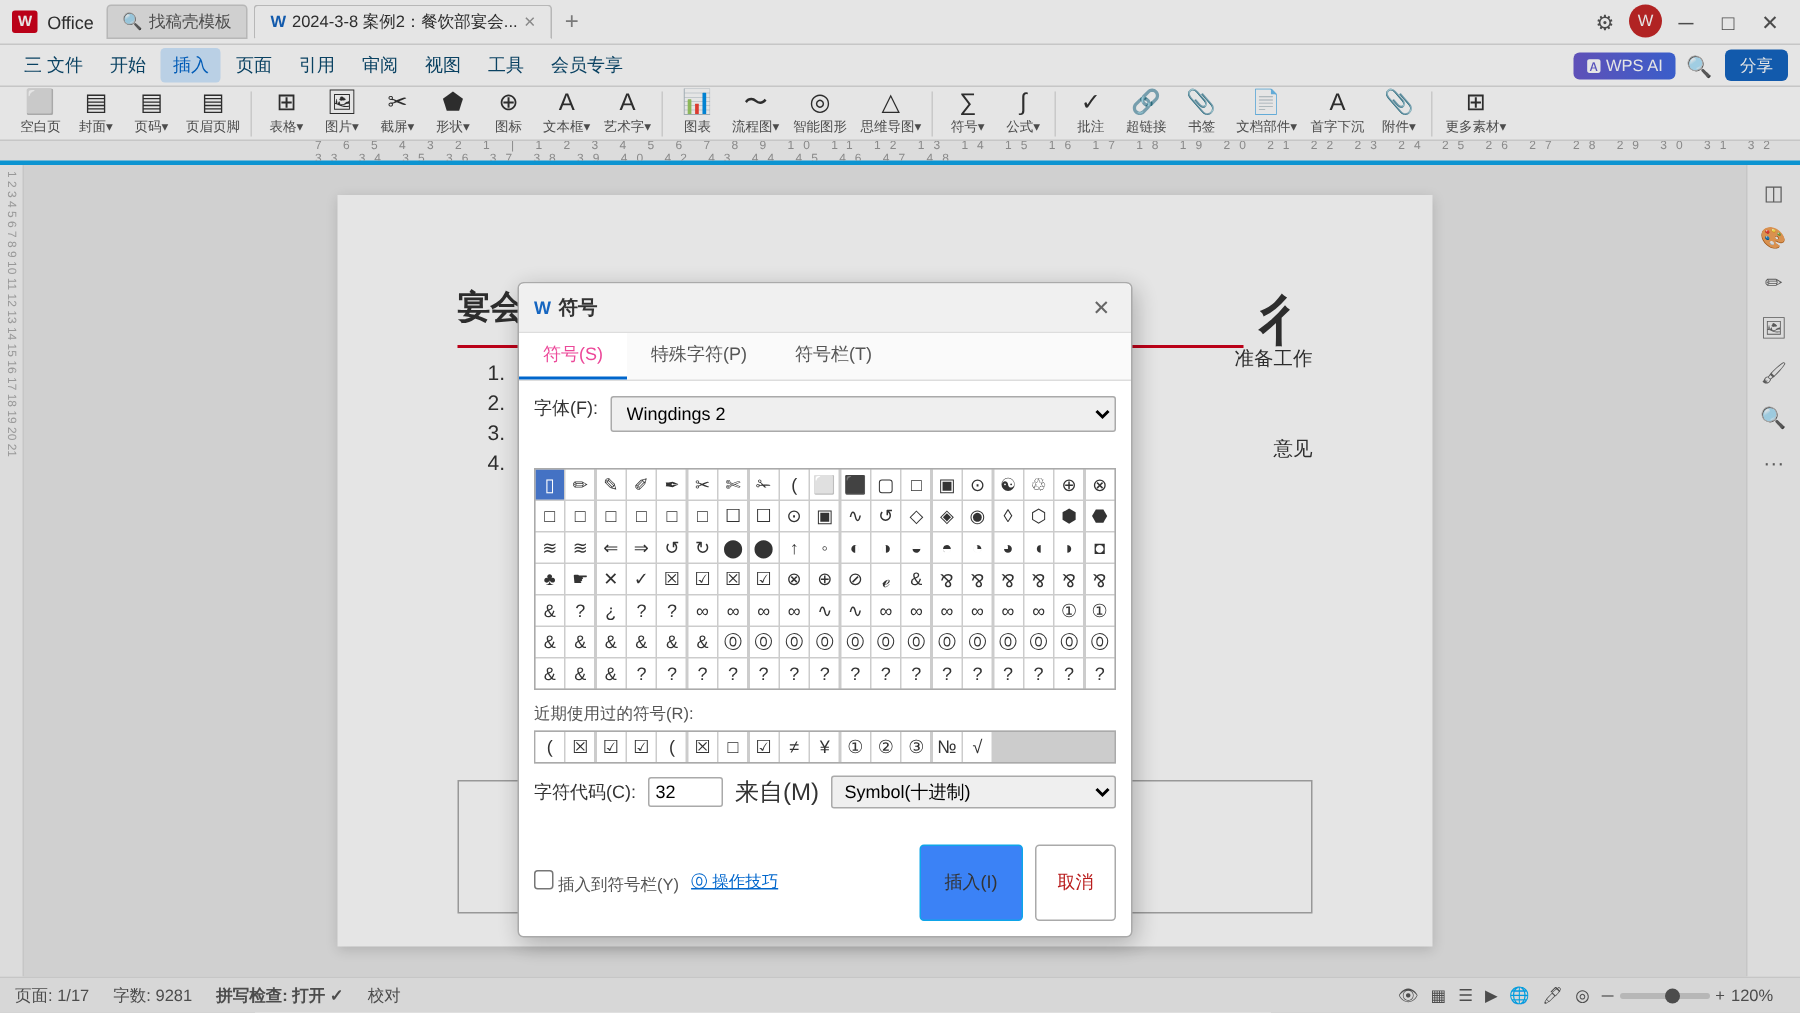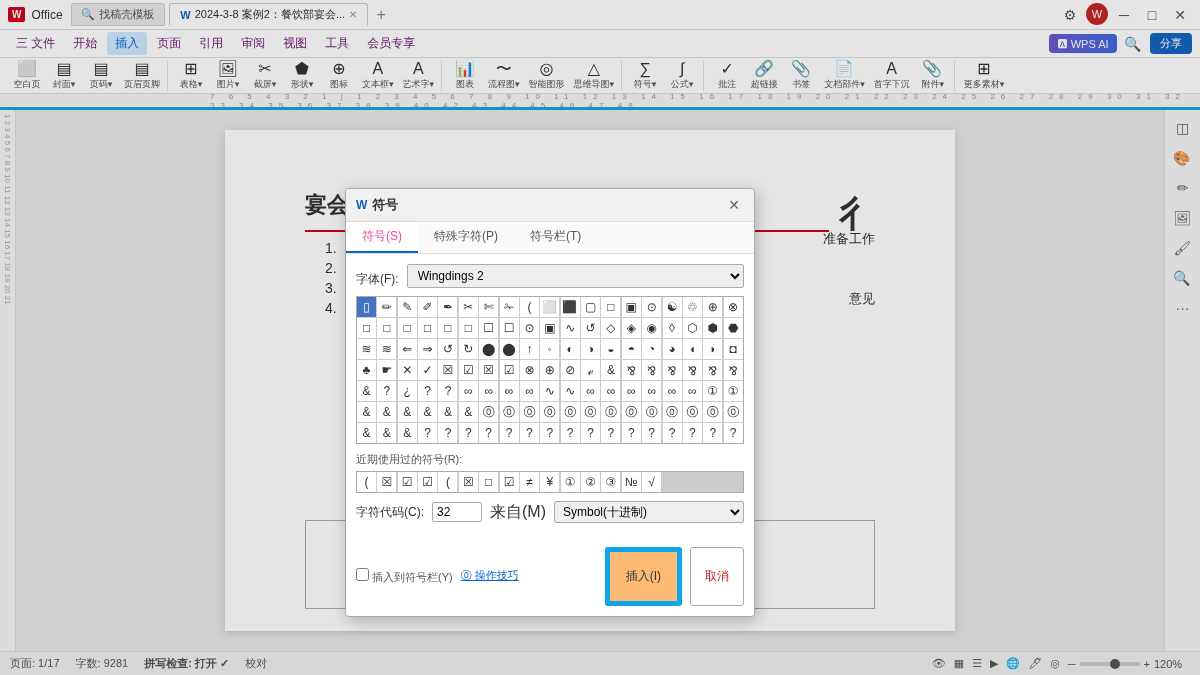--- a/index.html
+++ b/index.html
@@ -21,21 +21,21 @@
     .add-tab { background: none; border: none; font-size: 16px; color: #888; cursor: pointer; padding: 0 4px; }
     .title-controls { display: flex; gap: 4px; margin-left: auto; }
     .title-btn { width: 24px; height: 24px; display: flex; align-items: center; justify-content: center; border: none; background: none; cursor: pointer; font-size: 14px; color: #555; }
 
     
     .menu-bar {
       display: flex; align-items: center; height: 28px;
       background: #fff; border-bottom: 1px solid #ddd;
       padding: 0 8px; gap: 2px;
     }
-    .menu-item { padding: 3px 8px; cursor: pointer; font-size: 12px; color: #701a75; border-radius: 3px; }
+    .menu-item { padding: 3px 8px; cursor: pointer; font-size: 12px; color: #0c4a6e; border-radius: 3px; }
     .menu-item.active { background: #d0e8ff; color: #0066cc; }
 
     
     .toolbar {
       display: flex; align-items: center; height: 36px;
       background: #fff; border-bottom: 1px solid #ddd;
       padding: 0 6px; gap: 2px; flex-wrap: nowrap; overflow: hidden;
     }
     .toolbar-group { display: flex; align-items: center; gap: 1px; padding: 0 3px; border-right: 1px solid #e0e0e0; }
     .toolbar-group:last-child { border-right: none; }
@@ -108,39 +108,39 @@
       background: #f0f0f0; border-bottom: 1px solid #ddd;
       padding: 6px 10px; display: flex; align-items: center; justify-content: space-between;
       border-radius: 4px 4px 0 0;
     }
     .dialog-title { font-size: 13px; font-weight: bold; color: #333; display: flex; align-items: center; gap: 5px; }
     .dialog-close { border: none; background: none; cursor: pointer; font-size: 14px; color: #666; padding: 2px 4px; }
     .dialog-tabs { display: flex; border-bottom: 1px solid #ddd; background: #fafafa; }
     .dialog-tab { padding: 6px 16px; cursor: pointer; font-size: 12px; color: #555; border-bottom: 2px solid transparent; }
     .dialog-tab.active { color: #ec4899; border-bottom-color: #0066cc; background: #fff; }
     .dialog-body { padding: 10px; }
-    .font-row { display: flex; align-items: flex-end; gap: 8px; margin-bottom: 8px; }
+    .font-row { display: flex; align-items: flex-start; gap: 8px; margin-bottom: 24px; }
     .font-label { font-size: 12px; color: #333; white-space: nowrap; }
     .font-select { flex: 1; border: 1px solid #aaa; border-radius: 2px; padding: 3px 6px; font-size: 12px; }
     .symbol-grid { display: grid; grid-template-columns: repeat(19, 1fr); gap: 1px; background: #ccc; border: 1px solid #aaa; margin-bottom: 8px; max-height: 180px; overflow-y: auto; }
     .symbol-cell { background: #fff; width: 19px; height: 20px; display: flex; align-items: center; justify-content: center; cursor: pointer; font-size: 12px; color: #333; }
     .symbol-cell.selected { background: #4472c4; color: #fff; }
     .recent-section { margin-bottom: 8px; }
     .recent-label { font-size: 11px; color: #555; margin-bottom: 4px; }
     .recent-grid { display: grid; grid-template-columns: repeat(19, 1fr); gap: 1px; background: #ccc; border: 1px solid #aaa; }
     .charcode-row { display: flex; align-items: center; gap: 8px; margin-bottom: 8px; }
     .charcode-label { font-size: 12px; color: #333; }
     .charcode-input { width: 50px; border: 1px solid #aaa; border-radius: 2px; padding: 2px 4px; font-size: 12px; }
     .from-label { font-size: 16px; color: #333; }
     .from-select { border: 1px solid #aaa; border-radius: 2px; padding: 2px 4px; font-size: 12px; flex: 1; }
     .dialog-footer { display: flex; align-items: center; justify-content: space-between; padding: 6px 10px 10px; }
     .footer-left { display: flex; align-items: flex-start; gap: 8px; font-size: 11px; color: #555; }
     .footer-link { color: #0066cc; cursor: pointer; font-size: 11px; text-decoration: underline; }
     .footer-btns { display: flex; gap: 8px; }
-    .btn-insert { background: #fdba74; border: 5px solid #0ea5e9; border-radius: 3px; padding: 16px 16px; cursor: pointer; font-size: 12px; color: #333; }
+    .btn-insert { background: #3b82f6; border: 1px solid #0ea5e9; border-radius: 3px; padding: 16px 16px; cursor: pointer; font-size: 12px; color: #333; }
     .btn-cancel { background: #fff; border: 1px solid #aaa; border-radius: 3px; padding: 4px 14px; cursor: pointer; font-size: 12px; color: #b91c1c; }
     .supply-title { font-size: 20px; font-weight: bold; color: #333; }
   </style>
 </head>
 <body>
 
 <div class="title-bar">
   <div class="title-bar-left">
     <span class="wps-logo">W</span>
     <span class="title-app">Office</span>

